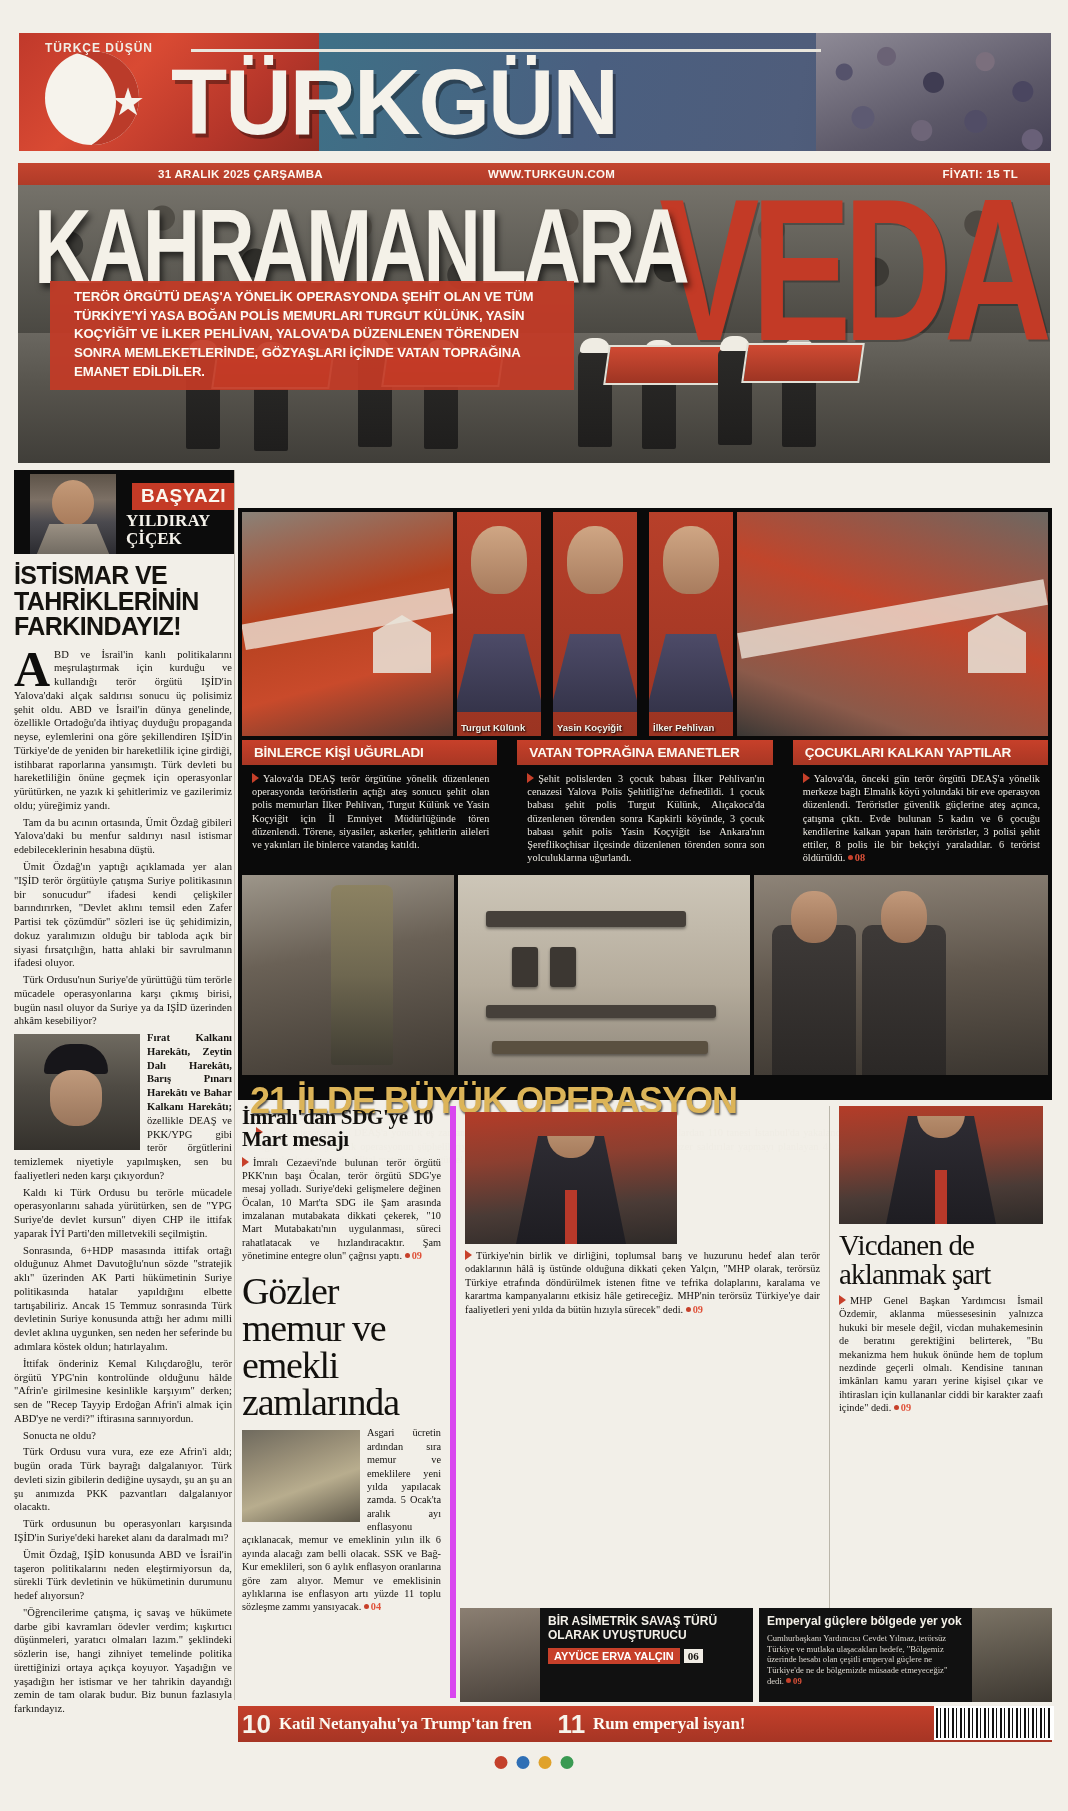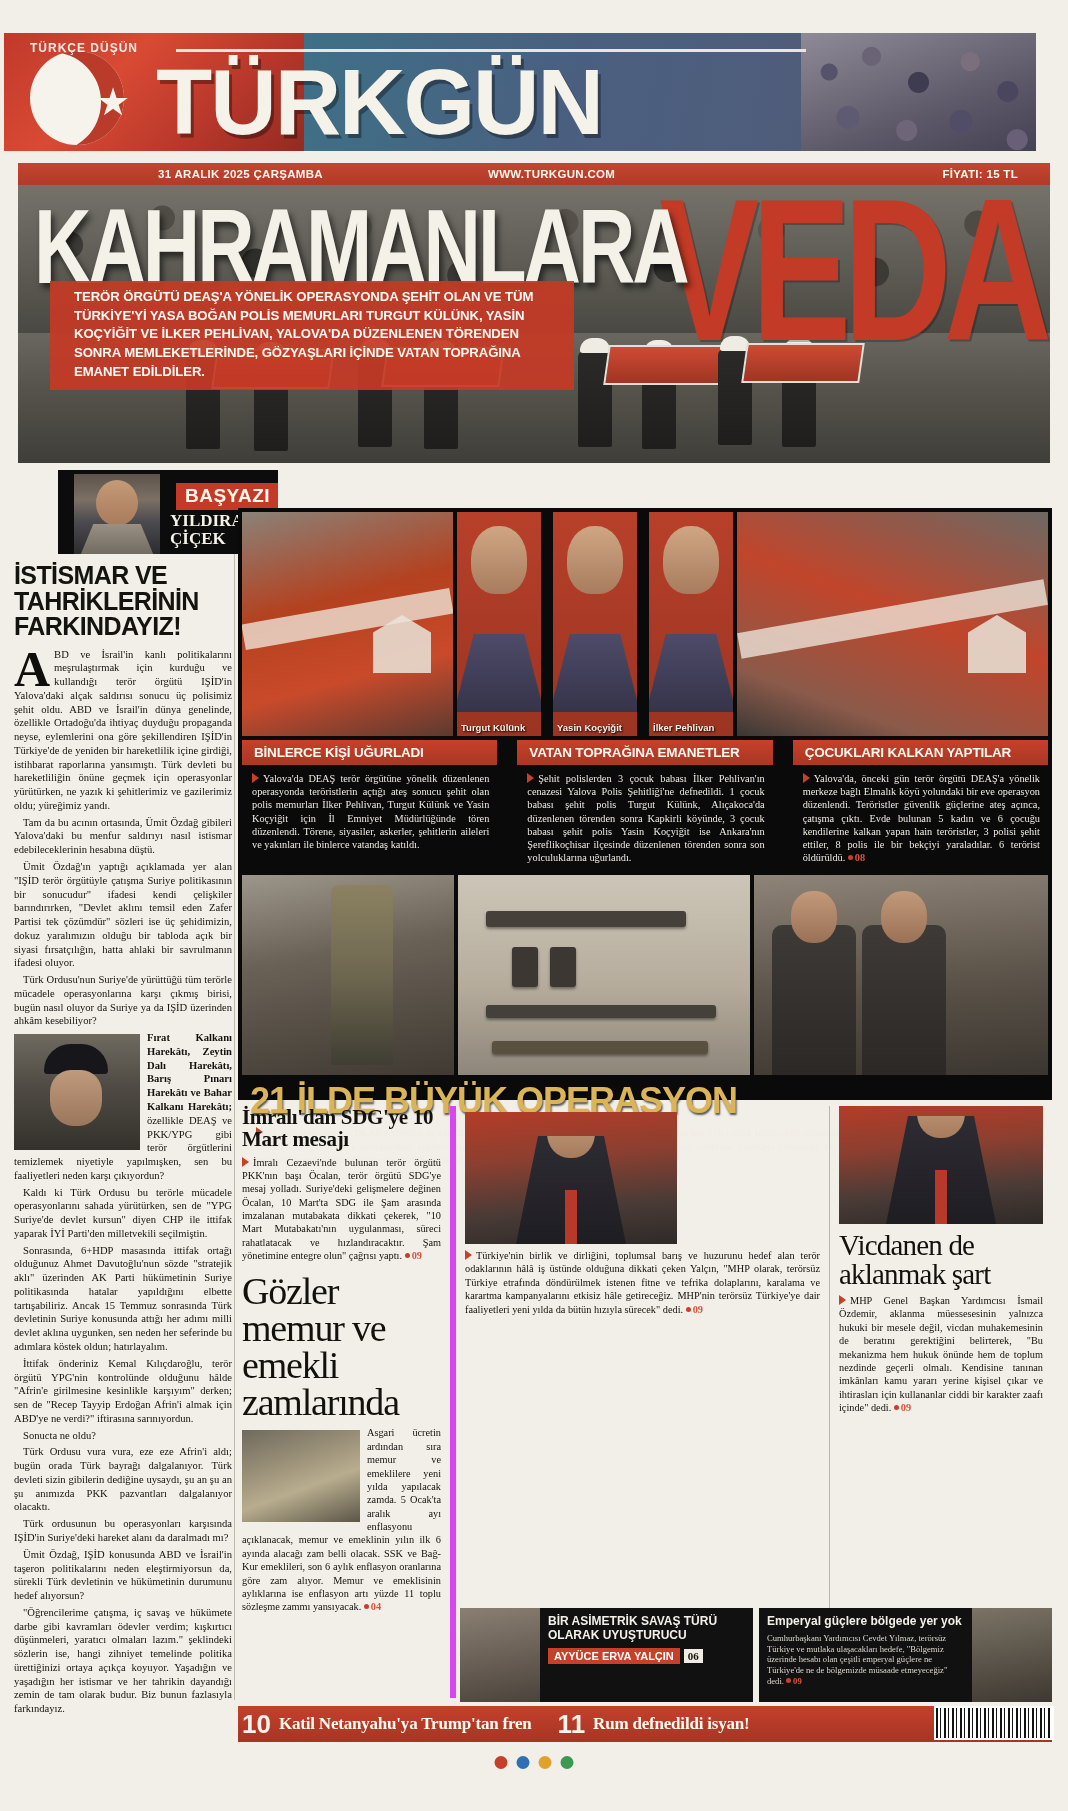--- a/index.html
+++ b/index.html
@@ -8,21 +8,21 @@
     width: 1068px; height: 1811px;
     background: #eae7e0;
     font-family: "Liberation Serif", serif;
     overflow: hidden;
     position: relative;
   }
   .page { width: 1068px; height: 1811px; position: relative; background: #f2efe8; }
 
   
   .masthead {
-    position: absolute; left: 4px; top: 33px; width: 1032px; height: 118px;
+    position: absolute; left: 19px; top: 33px; width: 1032px; height: 118px;
     background: linear-gradient(100deg,#3e7f8c 0%, #3f6f86 30%, #4a5f80 55%, #4f5d7b 75%, #44506a 100%);
     overflow: hidden;
   }
   .mast-flag {
     position: absolute; left: 0; top: 0; width: 300px; height: 130px;
     background: linear-gradient(135deg,#c0392b 0%, #d94a33 35%, #b5362a 70%, #8e2a20 100%);
   }
   .mast-crowd {
     position: absolute; right: 0; top: 0; width: 235px; height: 130px;
     background:
@@ -145,21 +145,20 @@
     color: #fdfaf3; letter-spacing: -.1px;
   }
 
   
   .edcol {
     position: absolute; left: 14px; top: 470px; width: 218px; height: 1168px;
   }
   .ed-photobox {
     position: relative; width: 220px; height: 84px; background: #0c0c0c;
     overflow: hidden;
-    margin-left: 44px;
   }
   .ed-portrait {
     position: absolute; left: 16px; top: 4px; width: 86px; height: 80px;
     background: linear-gradient(180deg,#5d5348 0%, #7c7065 32%, #4b4a4f 60%, #2b2b30 100%);
   }
   .ed-portrait::before {
     content:""; position:absolute; left:22px; top:6px; width:42px; height:46px;
     border-radius:50%; background: linear-gradient(180deg,#c49a78,#a87b5b);
   }
   .ed-portrait::after {
@@ -644,21 +643,21 @@
         </div>
       </div>
       <div class="teaser-ph p2"></div>
     </div>
   </div>
 
   <div class="footer">
     <span class="f-num">10</span>
     <span class="f-txt">Katil Netanyahu'ya Trump'tan fren</span>
     <span class="f-num" style="margin-left:18px;">11</span>
-    <span class="f-txt">Rum defnedildi isyan!</span>
+    <span class="f-txt">Rum emperyal isyan!</span>
   </div>
   <div class="barcode"></div>
 
   <div class="dots">
     <div class="dot" style="background:#c4402b"></div>
     <div class="dot" style="background:#2f6fb5"></div>
     <div class="dot" style="background:#e0a22b"></div>
     <div class="dot" style="background:#3a9a52"></div>
   </div>
 

